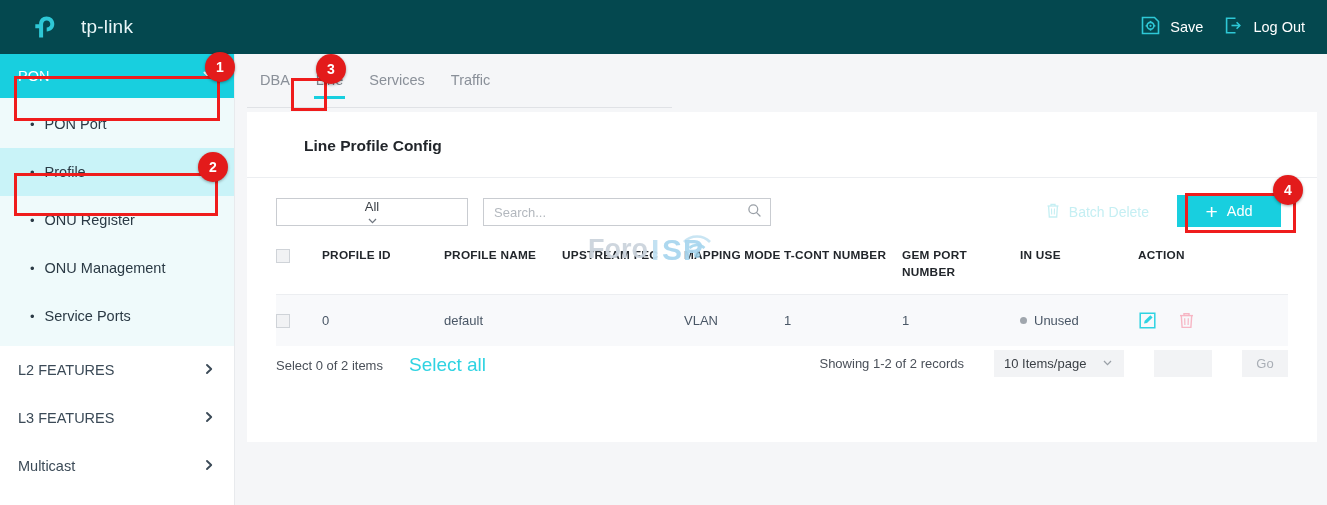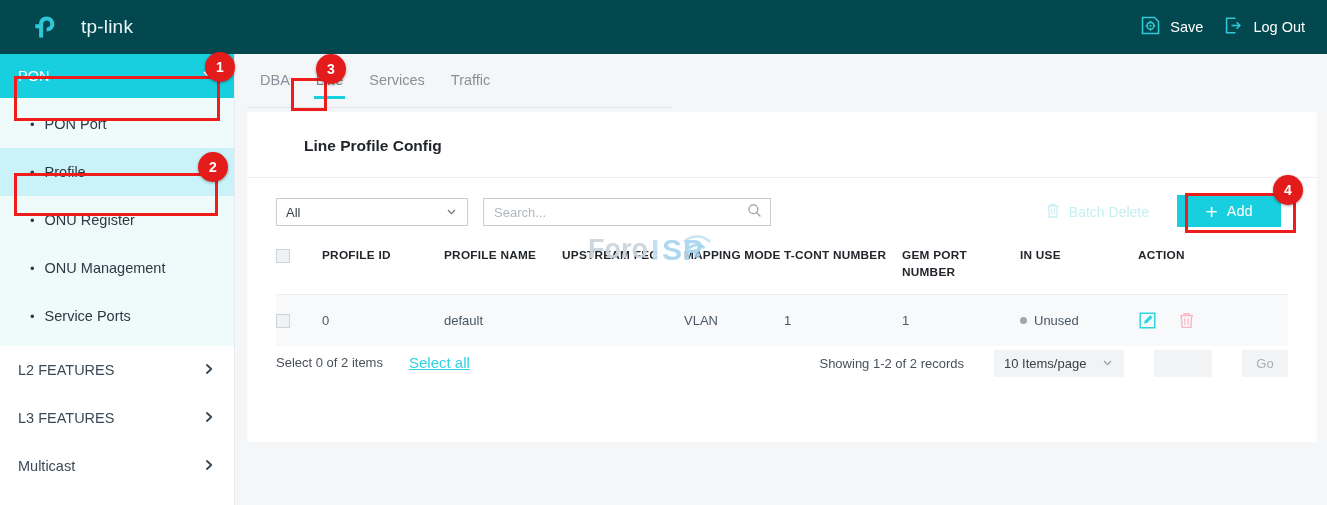--- a/index.html
+++ b/index.html
@@ -78,21 +78,21 @@
   }
   .card-title {
     position: absolute; left: 29px; top: 25px; font-size: 15.5px; font-weight: bold; color: #22262b; margin-left: 28px;
   }
   .card-divider { position: absolute; left: 0; top: 65px; width: 1070px; height: 1px; background: #eceef1; }
 
   .toolbar { position: absolute; left: 29px; top: 86px; display: flex; gap: 15px; }
   .select-box {
     width: 192px; height: 28px; border: 1px solid #c9ccd1; background: #fff;
     display: flex; align-items: center; justify-content: space-between;
-    padding: 0 9px; font-size: 13px; color: #3a3f45; cursor: pointer;
+    padding: 0 9px; font-size: 13px; color: #3a3f45; cursor: pointer; flex-direction: column;
   }
   .sel-chev { color: #707780; font-size: 10px; }
   .search-box {
     width: 288px; height: 28px; border: 1px solid #c9ccd1; background: #fff;
     display: flex; align-items: center; justify-content: space-between; padding: 0 8px 0 10px;
   }
   .search-box input {
     border: none; outline: none; font-size: 13px; color: #0f172a; width: 235px;
     font-family: "Liberation Sans", sans-serif; background: transparent;
   }
@@ -129,21 +129,21 @@
   .c-map { width: 100px; } .c-tcont { width: 118px; } .c-gem { width: 118px; }
   .c-inuse { width: 118px; }
   .status { display: flex; align-items: center; gap: 7px; }
   .sdot { width: 7px; height: 7px; border-radius: 50%; background: #a0a6ad; }
   .act { display: flex; align-items: center; gap: 20px; }
   .ico-btn { cursor: pointer; line-height: 0; }
 
   
   .foot-left { position: absolute; left: 29px; top: 242px; display: flex; align-items: center; gap: 26px; }
   .foot-txt { font-size: 13px; color: #4a5059; }
-  .link { font-size: 15px; color: #2fd3e2; cursor: pointer; text-decoration: underline; }
+  .link { font-size: 19px; color: #2fd3e2; cursor: pointer; }
   .foot-right { position: absolute; right: 29px; top: 238px; display: flex; align-items: center; gap: 30px; }
   .pg-select {
     width: 130px; height: 27px; background: #f2f3f5; border: none;
     display: flex; align-items: center; justify-content: space-between;
     padding: 0 10px; font-size: 13px; color: #3a3f45; cursor: pointer;
   }
   .pg-input { width: 58px; height: 27px; background: #f2f3f5; border: none; }
   .go-btn { width: 46px; height: 27px; background: #f2f3f5; display: flex; align-items: center;
     justify-content: center; font-size: 13px; color: #a9aeb5; cursor: pointer; }
 

